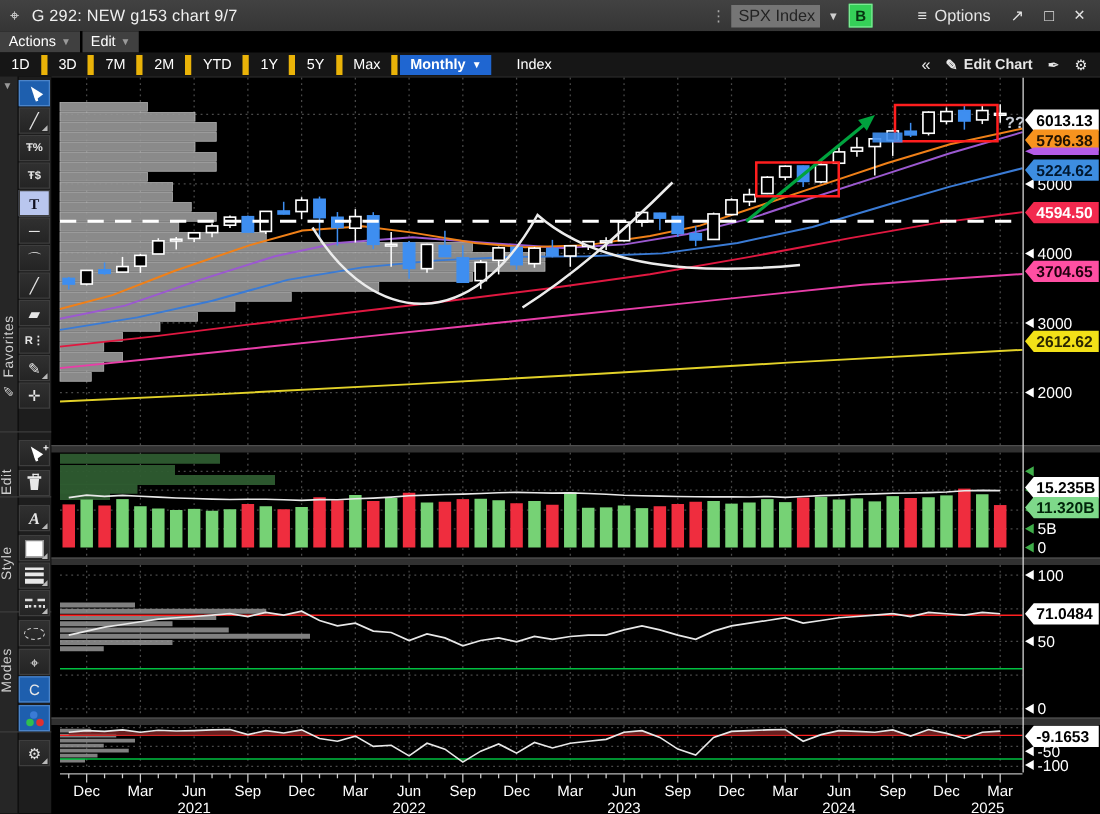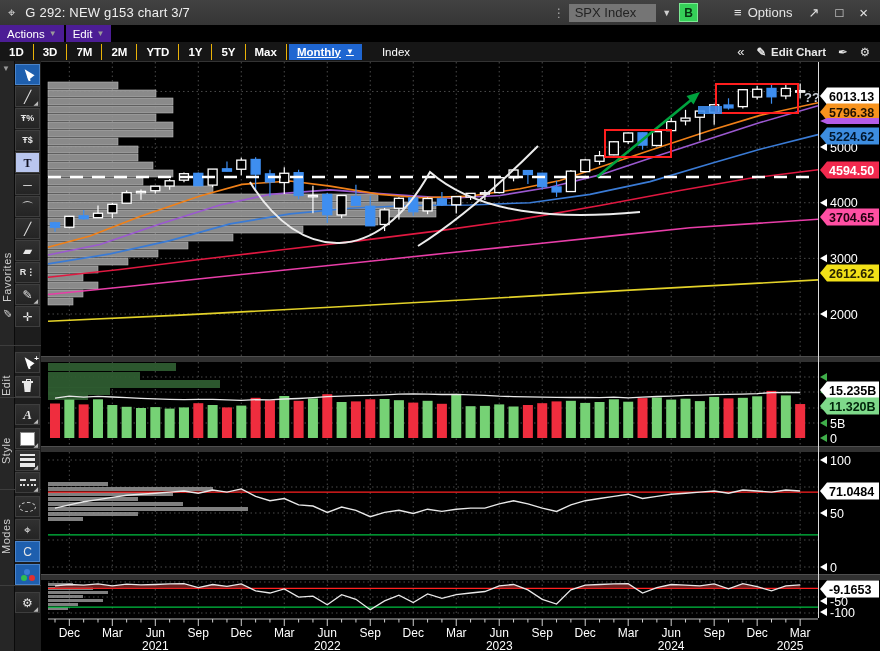--- a/index.html
+++ b/index.html
@@ -5,36 +5,36 @@
   html,body{margin:0;padding:0;background:#000;}
   .app{position:relative;width:880px;height:651px;background:#000;overflow:hidden;
        font-family:"Liberation Sans",sans-serif;color:#e8e8e8;-webkit-font-smoothing:antialiased;}
   
   .titlebar{position:absolute;left:0;top:0;width:880px;height:25px;background:linear-gradient(#424242,#353535);
             display:flex;align-items:center;z-index:5;font-size:13px;}
   .tb-target{margin:0 10px 0 8px;color:#d8d8d8;font-size:13px;}
   .tb-title{color:#f0f0f0;letter-spacing:.2px;}
   .tb-spacer{flex:1;}
   .tb-dots{color:#aaa;margin-right:4px;font-size:12px;}
-  .tb-sec{background:#757575;color:#232323;padding:1px 20px 2px 6px;font-size:13px;text-align:right;}
+  .tb-sec{background:#757575;color:#232323;padding:1px 4px 2px 6px;font-size:13px;text-align:right;}
   .tb-caret{color:#cfcfcf;font-size:9px;margin:0 8px 0 6px;}
   .tb-badge{background:#35d058;border:1px solid #7ce894;color:#063310;font-weight:bold;
             width:17px;height:17px;display:flex;align-items:center;justify-content:center;font-size:12px;}
   .tb-right{display:flex;align-items:center;gap:16px;margin:0 12px 0 36px;color:#e4e4e4;}
   .tb-right .opt{display:flex;gap:6px;align-items:center;}
   
   .menubar{position:absolute;left:0;top:25px;width:880px;height:17px;background:#000;display:flex;z-index:5;}
-  .menu-btn{background:#4c1d95;color:#fff;font-size:11.5px;padding:1px 7px 1px 7px;margin-right:2px;
+  .menu-btn{background:#404040;color:#fff;font-size:11.5px;padding:1px 7px 1px 7px;margin-right:2px;
             display:flex;align-items:center;gap:4px;}
   .menu-btn .c{color:#9a9a9a;font-size:8px;}
   
   .toolbar{position:absolute;left:0;top:42px;width:880px;height:19px;background:#161616;display:flex;
            align-items:center;z-index:5;font-size:11.5px;}
-  .tt-btn{padding:2px 9px;color:#fff;border-right:1px solid #eab308;cursor:default;font-weight:bold;}
-  .tt-int{background:#1f66d1;color:#fff;font-weight:bold;padding:2px 8px;display:flex;gap:5px;align-items:center;margin-left:2px;text-decoration:underline;}
+  .tt-btn{padding:2px 9px;color:#fff;border-right:5px solid #eab308;cursor:default;}
+  .tt-int{background:#1f66d1;color:#fff;font-weight:bold;padding:2px 8px;display:flex;gap:5px;align-items:center;margin-left:2px;}
   .tt-int .c{font-size:8px;}
   .tt-table{padding:2px 12px;color:#fff;margin-left:8px;}
   .tt-right{margin-left:auto;display:flex;align-items:center;gap:12px;margin-right:10px;color:#e8e8e8;}
   .tt-edit{display:flex;gap:5px;align-items:center;font-weight:bold;}
   
   .sidebar{position:absolute;left:0;top:61px;width:41px;height:590px;background:#1d1d1d;z-index:4;}
   .strip{position:absolute;left:0;top:0;width:14px;height:590px;background:#262626;border-right:1px solid #0a0a0a;}
   .strip .vlabel{position:absolute;left:0;width:14px;writing-mode:vertical-rl;transform:rotate(180deg);
                  color:#cfcfcf;font-size:11px;letter-spacing:.5px;text-align:center;}
   .strip .sep, .icons .gsep{position:absolute;left:0;width:41px;height:1px;background:#3d3d3d;}
@@ -73,21 +73,21 @@
   .i-dots i{position:absolute;width:6px;height:6px;border-radius:50%;}
   .i-dots i.b{left:3px;top:0;background:#3a7bd5;} .i-dots i.g{left:0;bottom:0;background:#2fbf4f;} .i-dots i.r{right:0;bottom:0;background:#e03030;}
   svg text{font-family:"Liberation Sans",sans-serif;}
 </style>
 </head>
 <body>
 <div class="app">
 
 <div class="titlebar">
   <span class="tb-target">⌖</span>
-  <span class="tb-title">G 292: NEW g153 chart 3/7</span>
+  <span class="tb-title">G 292: NEW g153 chart 9/7</span>
   <span class="tb-spacer"></span>
   <span class="tb-dots">⋮</span>
   <span class="tb-sec">SPX Index</span>
   <span class="tb-caret">▼</span>
   <span class="tb-badge">B</span>
   <span class="tb-right">
     <span class="opt">
       <span>≡</span>
       <span>Options</span>
     </span>

